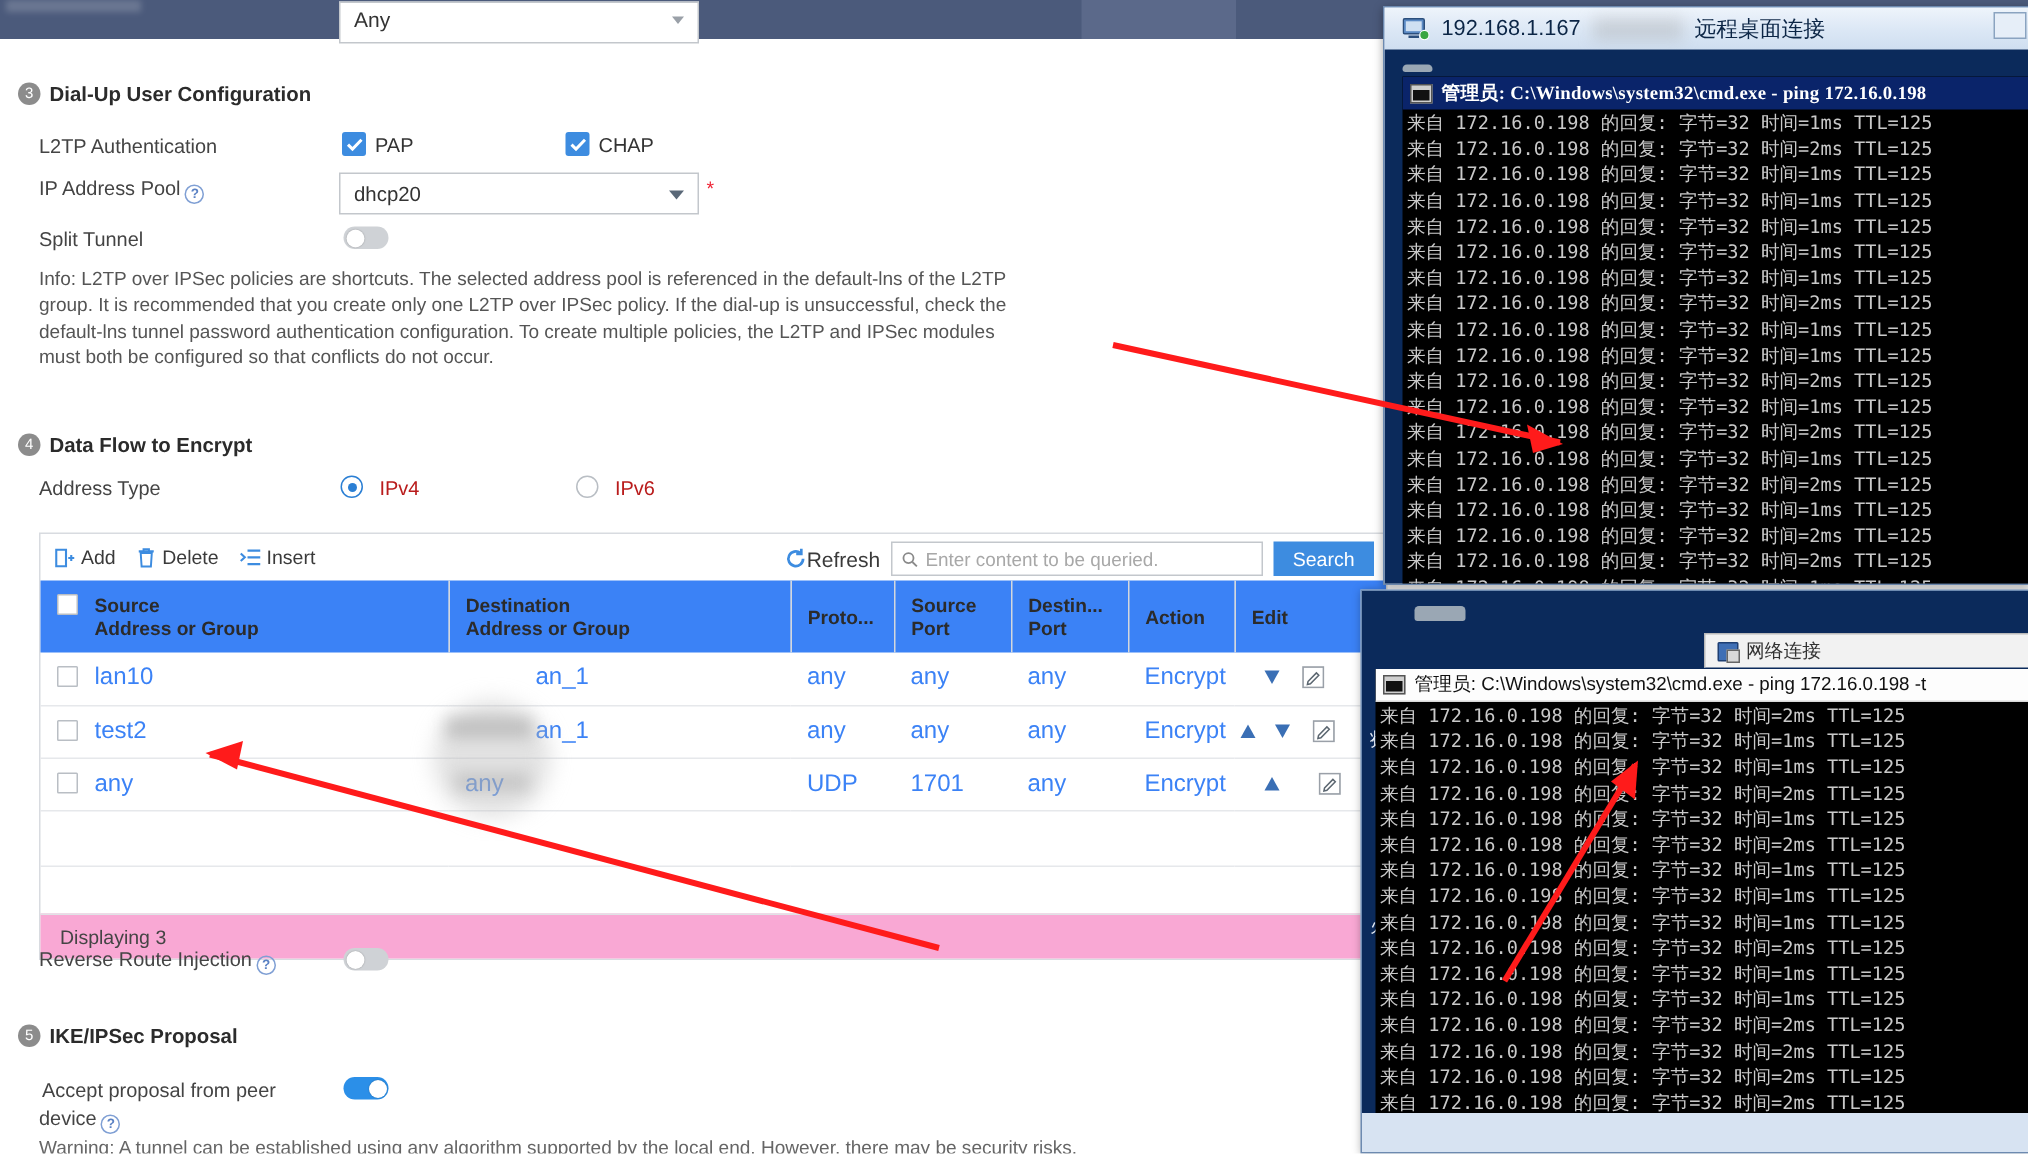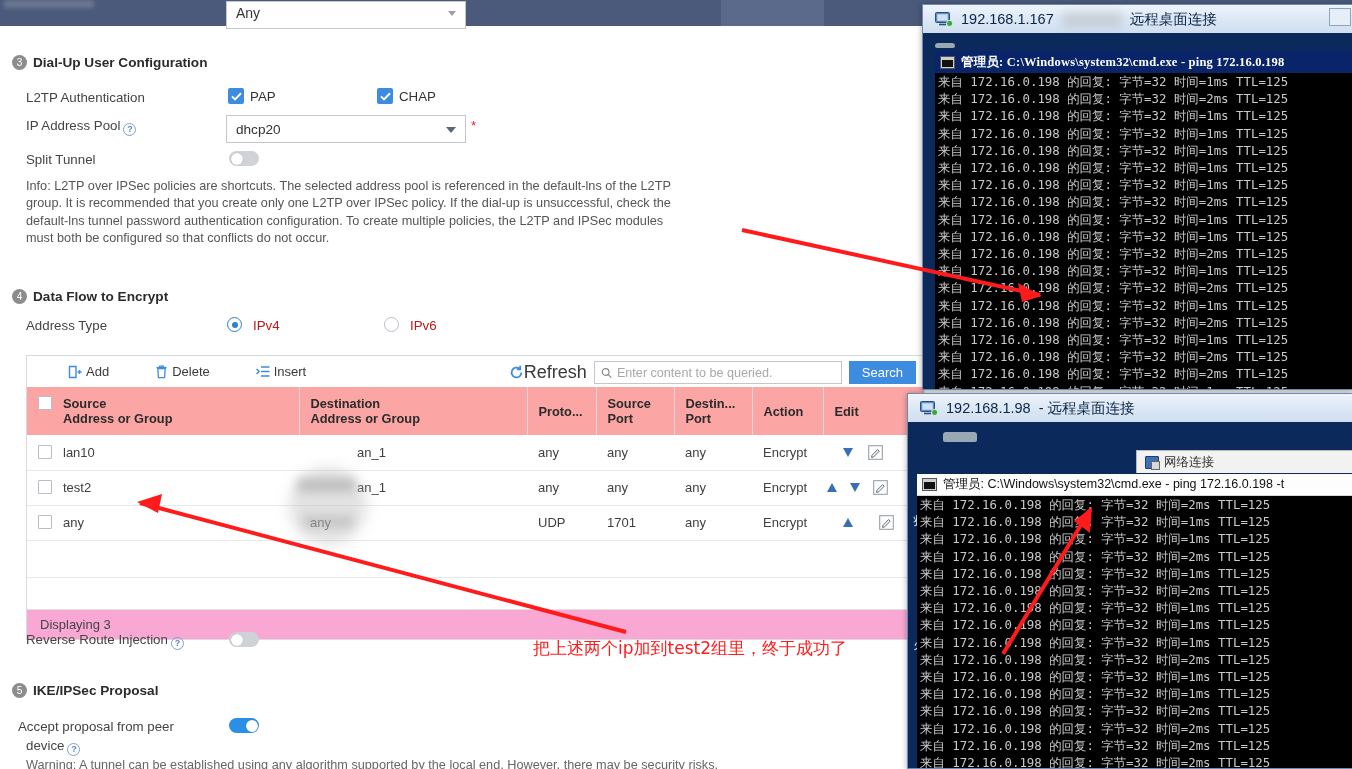--- a/index.html
+++ b/index.html
@@ -127,55 +127,55 @@
   .panel {
     position: absolute; left: 26px; top: 329px; width: 899px; height: 285px;
     border: 1px solid #d8dbe0; background: #fff;
   }
   .toolbar {
     position: relative; height: 31px; border-bottom: 0px;
     display: flex; align-items: center; padding-left: 9px;
   }
   .tb-btn {
     display: flex; align-items: center; gap: 4px;
-    font-size: 13px; color: #3a3a3a; margin-right: 14px; cursor: pointer; margin-left: 32px;
+    font-size: 13px; color: #3a3a3a; margin-right: 14px; cursor: pointer;
   }
   .tb-right {
     position: absolute; right: 8px; top: 5px;
     display: flex; align-items: center; gap: 7px;
   }
-  .refresh-btn { display: flex; align-items: center; gap: 0; font-size: 18px; color: #3a3a3a; justify-content: space-between; }
+  .refresh-btn { display: flex; align-items: center; gap: 0; font-size: 14px; color: #3a3a3a; justify-content: space-between; }
   .search-wrap {
     display: flex; align-items: center; height: 23px;
     border: 1px solid #c3c7cc; background: #fff; padding: 0 5px 0 6px;
     width: 248px;
   }
   .search-wrap input {
     border: 0; outline: 0; font-size: 12.6px; color: #333;
     font-family: "Liberation Sans", sans-serif;
     width: 100%; margin-left: 5px; background: transparent;
   }
   .search-wrap input::placeholder { color: #a8a8a8; }
   .search-btn {
     height: 23px; background: #3d8ce0; color: #fff; border: 0;
     font-size: 13px; padding: 0 13px; cursor: pointer;
     font-family: "Liberation Sans", sans-serif;
   }
 
   table.grid { width: 100%; border-collapse: collapse; table-layout: fixed; }
   table.grid th {
-    background: #fca5a5; color: #2b2b2b; font-size: 12.8px; font-weight: bold;
+    background: #3b82f6; color: #2b2b2b; font-size: 12.8px; font-weight: bold;
     text-align: left; vertical-align: top;
     padding: 9px 0 9px 11px; height: 47px;
     border-right: 1px solid #d4d7dc;
     line-height: 15px;
   }
   table.grid th:last-child { border-right: 0; }
   table.grid td {
-    font-size: 13px; color: #404040; padding: 0 0 0 11px; height: 35px;
+    font-size: 16px; color: #3b82f6; padding: 0 0 0 11px; height: 35px;
     border-bottom: 1px solid #e6e8eb; vertical-align: middle;
   }
   table.grid tr.spacer td { height: 37px; border-bottom: 1px solid #e6e8eb; }
   .row-cb {
     display: inline-block; width: 14px; height: 14px;
     border: 1px solid #b9bec4; background: #fff; border-radius: 1px;
     vertical-align: -2px; margin-right: 11px;
   }
   .hdr-cb {
     display: inline-block; width: 14px; height: 14px;
@@ -524,21 +524,21 @@
     </div>
     <div class="toggle" style="left:229px; top:606px;">
       <span class="knob"></span>
     </div>
 
     <div class="sec-head" style="left:12px; top:657px;">
       <span class="sec-num">5</span>
       <span>IKE/IPSec Proposal</span>
     </div>
 
-    <div class="lbl" style="left:18px; top:693px;">Accept proposal from peer</div>
+    <div class="lbl" style="left:28px; top:693px;">Accept proposal from peer</div>
     <div class="lbl" style="left:26px; top:712px;">
       <span>device</span><span class="help">?</span>
     </div>
     <div class="toggle on" style="left:229px; top:692px;">
       <span class="knob"></span>
     </div>
   </div>
 
   <div class="warn-text">Warning: A tunnel can be established using any algorithm supported by the local end. However, there may be security risks.</div>
 
@@ -582,30 +582,20 @@
 来自 172.16.0.198 的回复: 字节=32 时间=1ms TTL=125
 来自 172.16.0.198 的回复: 字节=32 时间=2ms TTL=125
 来自 172.16.0.198 的回复: 字节=32 时间=2ms TTL=125
 来自 172.16.0.198 的回复: 字节=32 时间=1ms TTL=125
 来自 172.16.0.198 的回复: 字节=32 时间=1ms TTL=125</div>
       </div>
     </div>
   </div>
 
   <div class="rdp" style="left:907px; top:393px; width:447px; height:376px;">
-    <div class="rdp-title">
-      <svg width="18" height="15" viewBox="0 0 18 15">
-        <rect x="0.5" y="0.5" width="14" height="10" rx="1" fill="#5b8ac4" stroke="#2c4f7c"></rect>
-        <rect x="2.2" y="2.2" width="10.6" height="6.6" fill="#cfe0f2"></rect>
-        <path d="M4 12.5 H11" stroke="#2c4f7c" stroke-width="1.6"></path>
-        <circle cx="14.6" cy="11.4" r="3.1" fill="#3aa641" stroke="#fff" stroke-width=".8"></circle>
-      </svg>
-      <span>192.168.1.98</span>
-      <span>- 远程桌面连接</span>
-    </div>
     <div class="rdp-body" style="height:348px;">
       <div class="desk-ico" style="left:35px; top:10px;">
         <div class="trash" style="left:0; top:0; width:34px; height:10px;"></div>
       </div>
       <div class="netconn-tab" style="left:228px; top:28px; width:218px; height:23px;">
         <span class="netconn-ico"></span>
         <span>网络连接</span>
       </div>
       <div class="side-label" style="left:4px; top:84px;">火状</div>
       <div class="side-label" style="left:4px; top:208px;">火</div>
@@ -643,15 +633,14 @@
     </g>
     <g>
       <path d="M626 632 L140 503" stroke="#ff1b1b" stroke-width="4" fill="none"></path>
       <path d="M137 502 L162 494 L158 513 Z" fill="#ff1b1b"></path>
     </g>
     <g>
       <path d="M1003 654 L1090 510" stroke="#ff1b1b" stroke-width="4" fill="none"></path>
       <path d="M1092 507 L1090 533 L1074 521 Z" fill="#ff1b1b"></path>
     </g>
   </svg>
-  <div class="anno-text">把上述两个ip加到test2组里，终于成功了</div>
 
 </div>
 
 </body></html>

